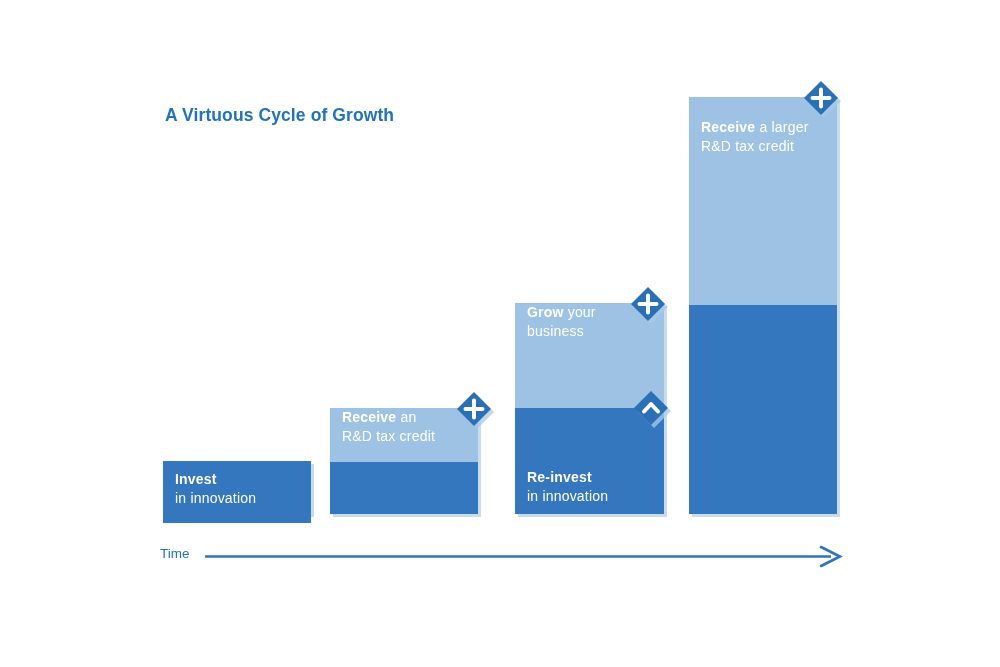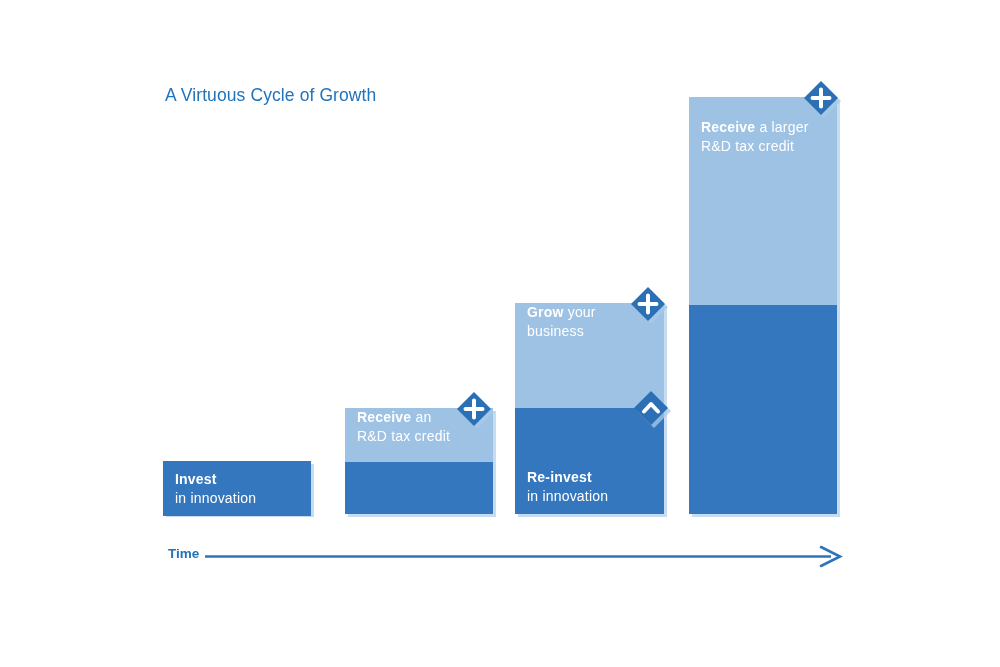--- a/index.html
+++ b/index.html
@@ -17,23 +17,23 @@
     position: relative;
     width: 1000px;
     height: 667px;
     background: #ffffff;
     overflow: hidden;
   }
 
   .title {
     position: absolute;
     left: 165px;
-    top: 85px;
+    top: 105px;
     font-size: 17.5px;
-    font-weight: 400;
+    font-weight: 700;
     color: var(--text-blue);
     letter-spacing: 0.1px;
   }
 
   .bar {
     position: absolute;
     box-shadow: 3px 3px 0 var(--shadow-blue);
   }
   .seg { position: relative; width: 100%; }
   .seg.dark  { background: var(--dark-blue); }
@@ -58,49 +58,49 @@
   }
 
   .diamond-icon {
     position: absolute;
     width: 42px;
     height: 42px;
   }
 
   .time-label {
     position: absolute;
-    left: 168px;
+    left: 160px;
     top: 546px;
     font-size: 13.5px;
-    font-weight: 700;
+    font-weight: 400;
     color: var(--text-blue);
   }
   .time-arrow {
     position: absolute;
     left: 203px;
     top: 543px;
   }
 </style>
 </head>
 <body>
 
 <div class="canvas">
 
   <div class="title">A Virtuous Cycle of Growth</div>
 
   <div class="bar" style="left:163px; top:461px; width:148px; height:53px;">
-    <div class="seg dark" style="height:55px;">
+    <div class="seg dark" style="height:62px;">
       <div class="bar-label label-top-sm">
         <span class="b">Invest</span><span></span><br>
         <span>in innovation</span>
       </div>
     </div>
   </div>
 
-  <div class="bar" style="left:345px; top:408px; width:148px; height:106px;">
+  <div class="bar" style="left:330px; top:408px; width:148px; height:106px;">
     <div class="seg light" style="height:54px;">
       <div class="bar-label label-top">
         <span class="b">Receive</span><span> an</span><br>
         <span>R&amp;D tax credit</span>
       </div>
     </div>
     <div class="seg dark" style="height:52px;"></div>
   </div>
 
   <div class="bar" style="left:515px; top:303px; width:149px; height:211px;">

